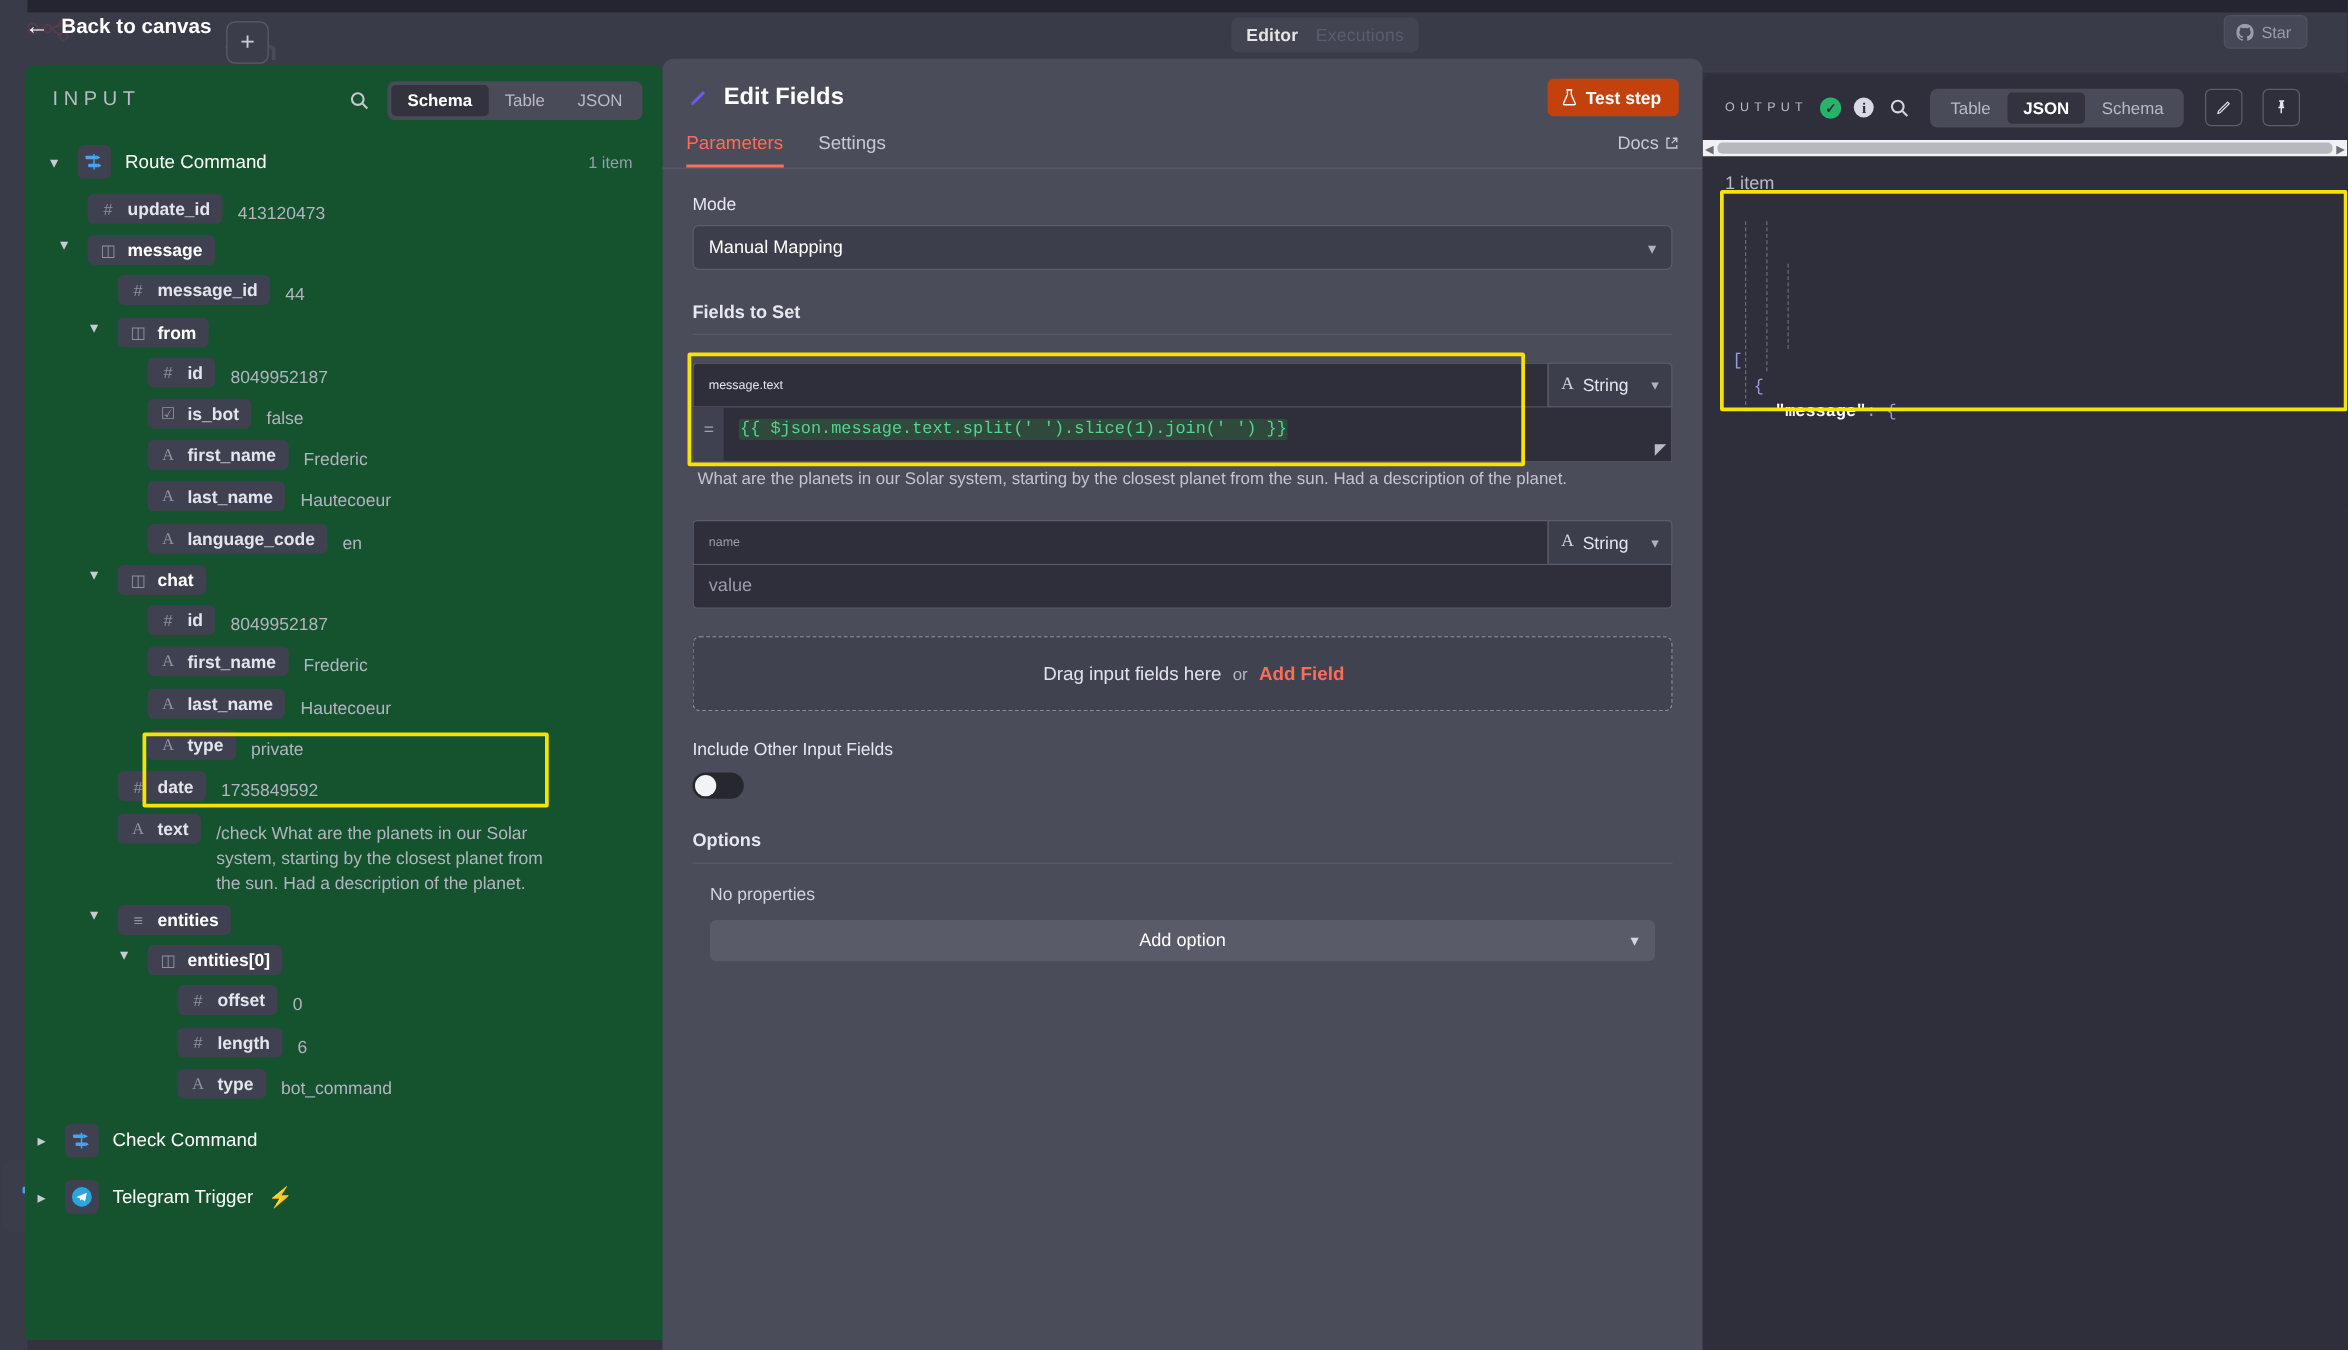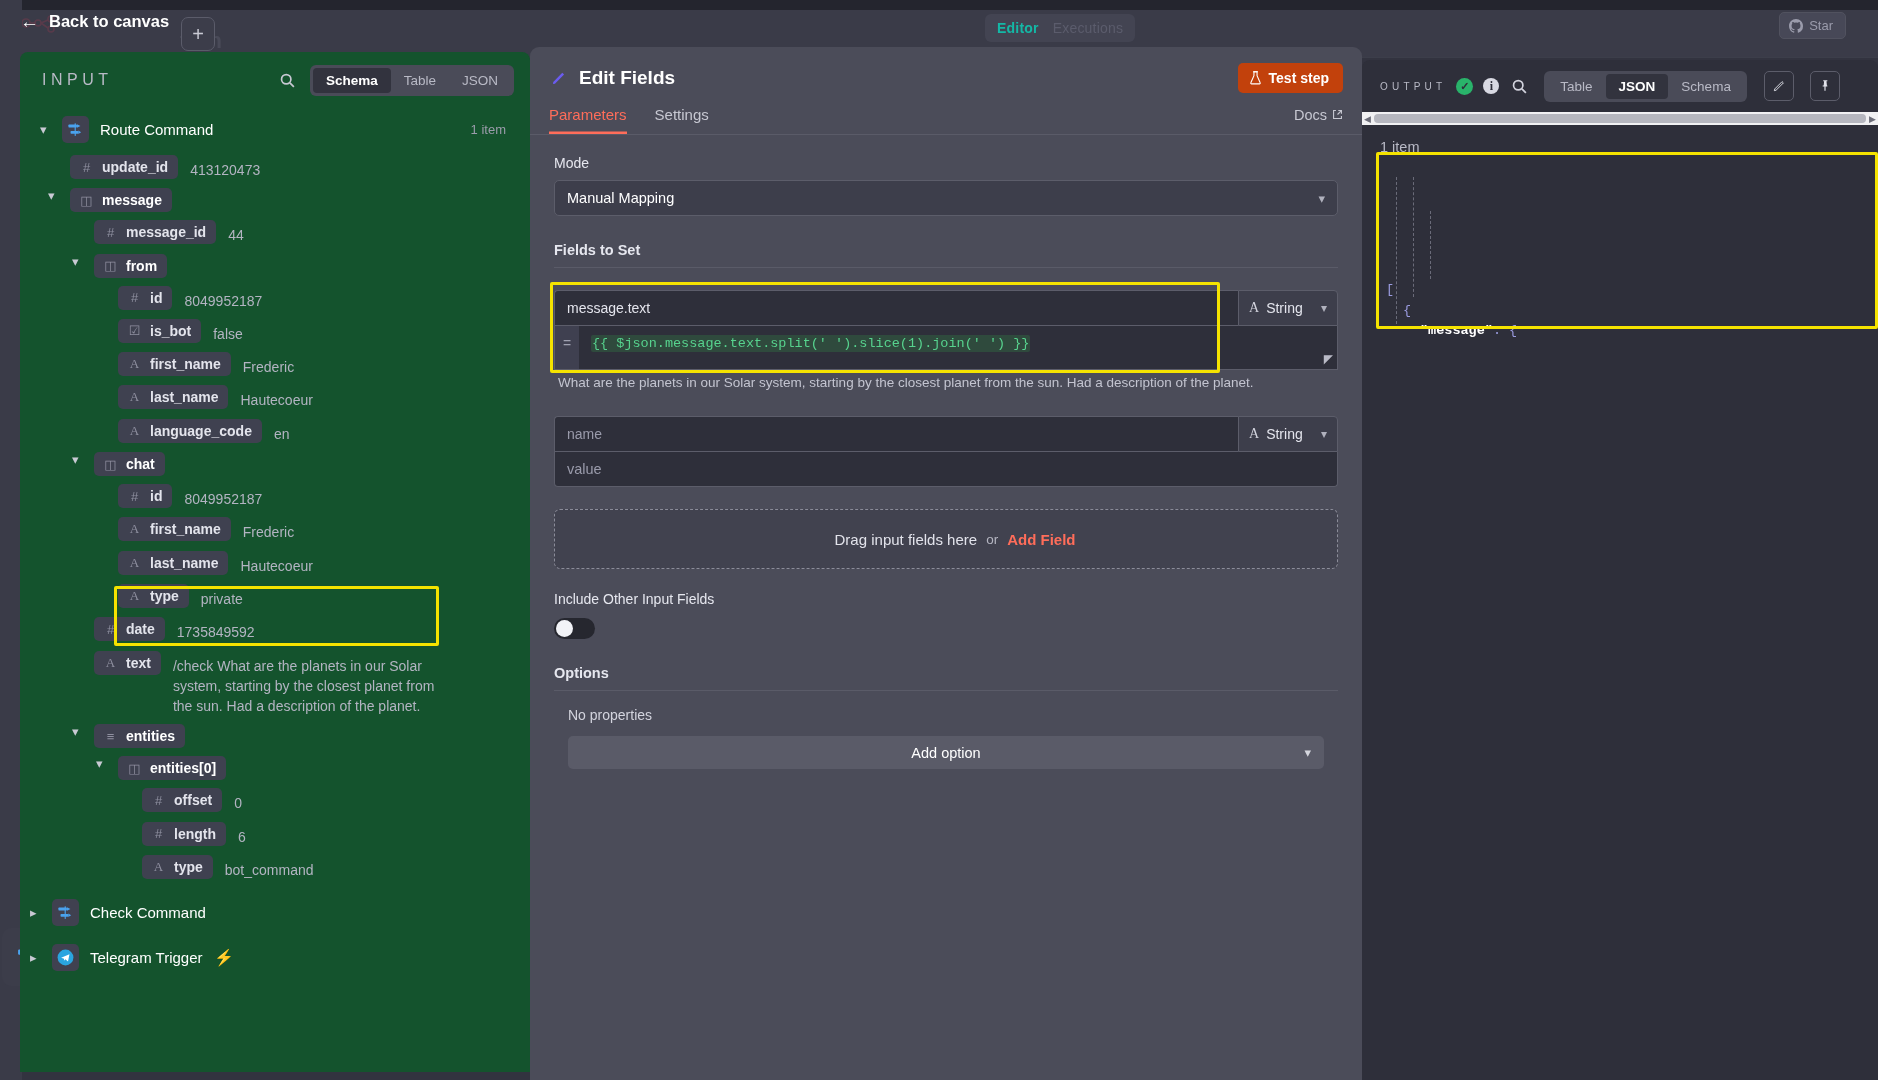--- a/index.html
+++ b/index.html
@@ -25,21 +25,21 @@
     background: #3a3b48;
     border-bottom: 1px solid #45465444;
   }
   .bg-tabs {
     position: absolute; left: 985px; top: 14px;
     display: flex; gap: 14px; align-items: center;
     padding: 6px 12px;
     background: #434452; border-radius: 6px;
   }
   .bg-tab { font-size: 14px; color: #5b5c6c; letter-spacing: .2px; }
-  .bg-tab.active { color: #14b8a6; font-weight: bold; }
+  .bg-tab.active { color: #e5e5e5; font-weight: bold; }
   .star-btn {
     position: absolute; right: 32px; top: 12px;
     display: flex; align-items: center; gap: 6px;
     background: #474857; border: 1px solid #51525f;
     border-radius: 5px; padding: 5px 12px 5px 9px;
     color: #9a9bab; font-size: 13px;
   }
   .bg-dotgrid {
     position: absolute; left: 0; top: 58px; width: 1878px; height: 1022px;
     background-image: radial-gradient(#3e3f4c 1px, transparent 1px);
@@ -192,21 +192,21 @@
     margin-top: 26px;
   }
   .divider { height: 1px; background: #5a5b68; margin-top: 9px; }
 
   .field-card { margin-top: 17px; position: relative; }
   .fc-namerow { display: flex; height: 36px; }
   .fc-name {
     flex: 1; background: #2e2f3a; border: 1px solid #5c5d6a;
     border-right: none; border-radius: 4px 0 0 0;
     display: flex; align-items: center; padding: 0 12px;
-    color: #e4e5ed; font-size: 14px;
+    color: #e4e5ed; font-size: 10px;
   }
   .fc-name.ph { color: #9a9bab; }
   .fc-type {
     width: 100px; background: #3d3e4b; border: 1px solid #5c5d6a;
     border-radius: 0 4px 0 0;
     display: flex; align-items: center; gap: 7px; padding: 0 10px;
     color: #e4e5ed; font-size: 14px;
   }
   .fc-type .chev { margin-left: auto; color: #b0b1bd; font-size: 12px; }
   .fc-type .a-glyph { font-family: "Liberation Serif", serif; color: #d2d3dd; }

